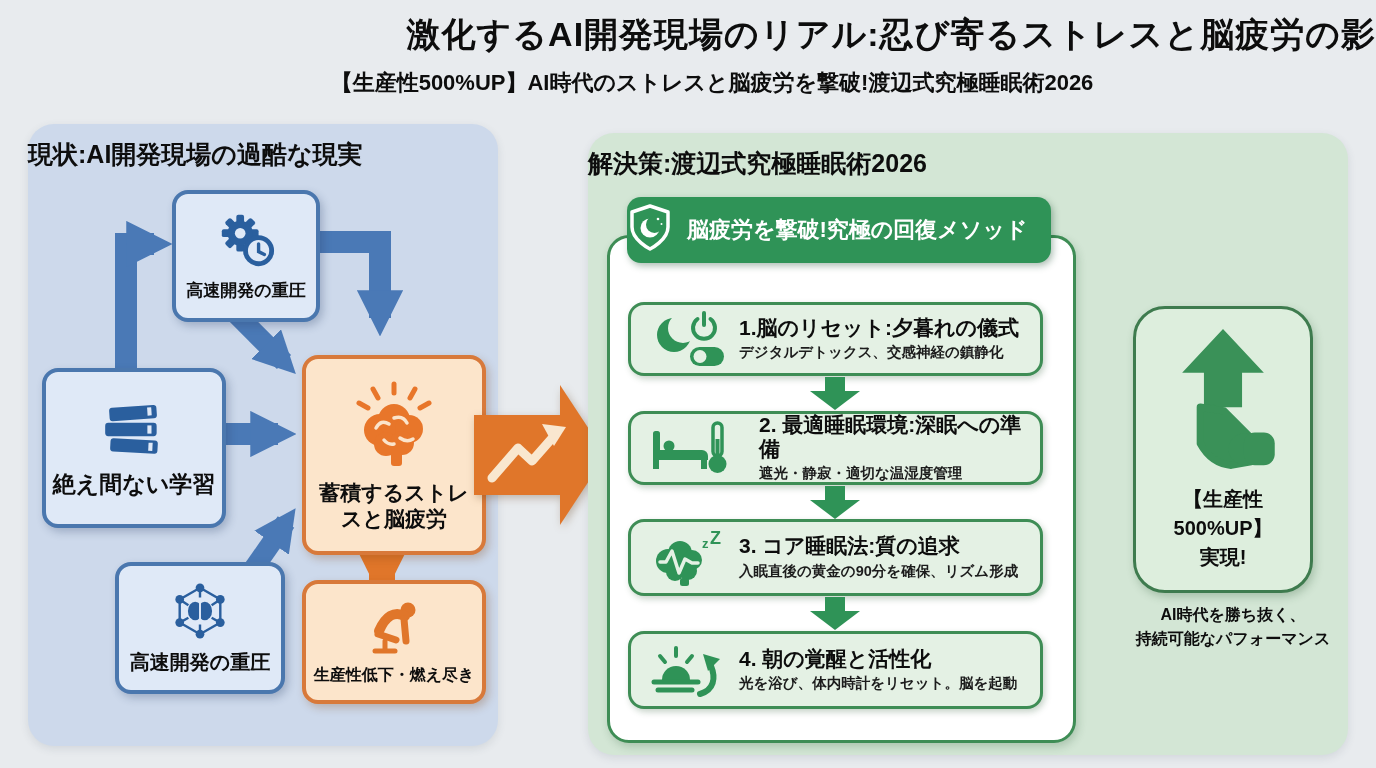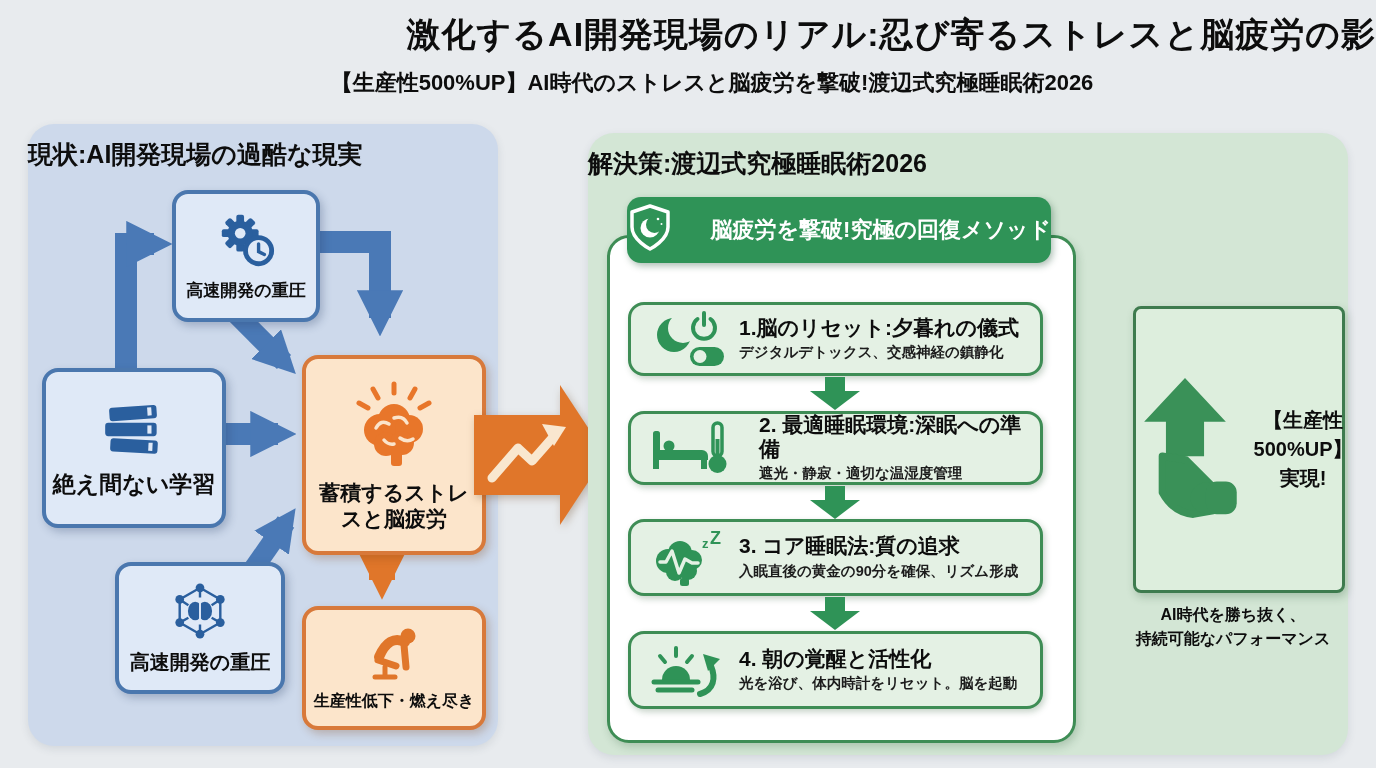--- a/index.html
+++ b/index.html
@@ -22,47 +22,47 @@
   .node .label{line-height:1.25;color:#0d0d0d;}
 
   .n-pressure{left:144px;top:66px;width:140px;height:124px;}
   .n-pressure .label{font-size:17px;}
   .n-learning{left:14px;top:244px;width:176px;height:152px;}
   .n-learning .label{font-size:23px;}
   .n-cognitive{left:87px;top:438px;width:162px;height:124px;}
   .n-cognitive .label{font-size:20px;}
   .n-stress{left:274px;top:231px;width:176px;height:192px;}
   .n-stress .label{font-size:21px;}
-  .n-burnout{left:274px;top:482px;width:176px;height:116px;}
+  .n-burnout{left:274px;top:456px;width:176px;height:116px;}
   .n-burnout .label{font-size:16px;}
 
   .big-arrow{position:absolute;filter:drop-shadow(2px 3px 4px rgba(90,50,10,.3));}
   .orange-flow{left:474px;top:382px;}
 
   .badge{position:absolute;left:39px;top:64px;width:424px;height:66px;background:#2f9357;border-radius:14px;
-         display:flex;align-items:center;justify-content:space-between;gap:14px;box-shadow:2px 3px 7px rgba(20,70,40,.35);}
+         display:flex;align-items:center;justify-content:flex-start;gap:14px;box-shadow:2px 3px 7px rgba(20,70,40,.35);}
   .badge .label{color:#fff;font-size:22px;}
 
   .white-panel{position:absolute;left:19px;top:102px;width:463px;height:502px;background:#fff;
                border:3px solid #3e8d55;border-radius:22px;box-shadow:2px 4px 8px rgba(30,80,40,.22);}
 
   .step{position:absolute;left:40px;width:415px;background:#e4f1e4;border:3px solid #3e8d55;border-radius:16px;
         display:flex;align-items:center;gap:8px;padding:0 16px;box-sizing:border-box;
         box-shadow:2px 3px 6px rgba(30,80,40,.25);}
   .step .icon{flex:0 0 84px;display:flex;align-items:center;justify-content:center;}
   .step-title{font-size:21px;color:#0d0d0d;line-height:1.1;}
   .step-sub{font-size:14.5px;color:#1c1c1c;margin-top:4px;}
   .s1{top:169px;height:74px;} .s2{top:278px;height:74px;gap:28px;} .s3{top:386px;height:77px;} .s4{top:498px;height:78px;}
 
   .down-arrow{position:absolute;left:220px;width:54px;height:33px;}
   .d1{top:244px;} .d2{top:353px;} .d3{top:464px;}
 
-  .result-box{position:absolute;left:545px;top:173px;width:212px;height:287px;background:#ddeedd;
-              border:3px solid #3e7b4e;border-radius:8px;box-sizing:border-box;
-              display:flex;flex-direction:row;align-items:center;justify-content:center;gap:10px;
+  .result-box{position:absolute;left:545px;top:173px;width:180px;height:287px;background:#ddeedd;
+              border:3px solid #3e7b4e;border-radius:32px;box-sizing:border-box;
+              display:flex;flex-direction:column;align-items:center;justify-content:center;gap:10px;
               box-shadow:2px 4px 8px rgba(30,80,40,.25);}
   .result-text{font-size:20px;text-align:center;line-height:1.45;color:#0d0d0d;}
   .result-caption{position:absolute;left:505px;top:470px;width:280px;text-align:center;font-size:16px;line-height:1.5;color:#0d0d0d;}
 </style>
 </head>
 <body>
 
 <div class="canvas">
 
   <div class="page-title">激化するAI開発現場のリアル:忍び寄るストレスと脳疲労の影</div>

